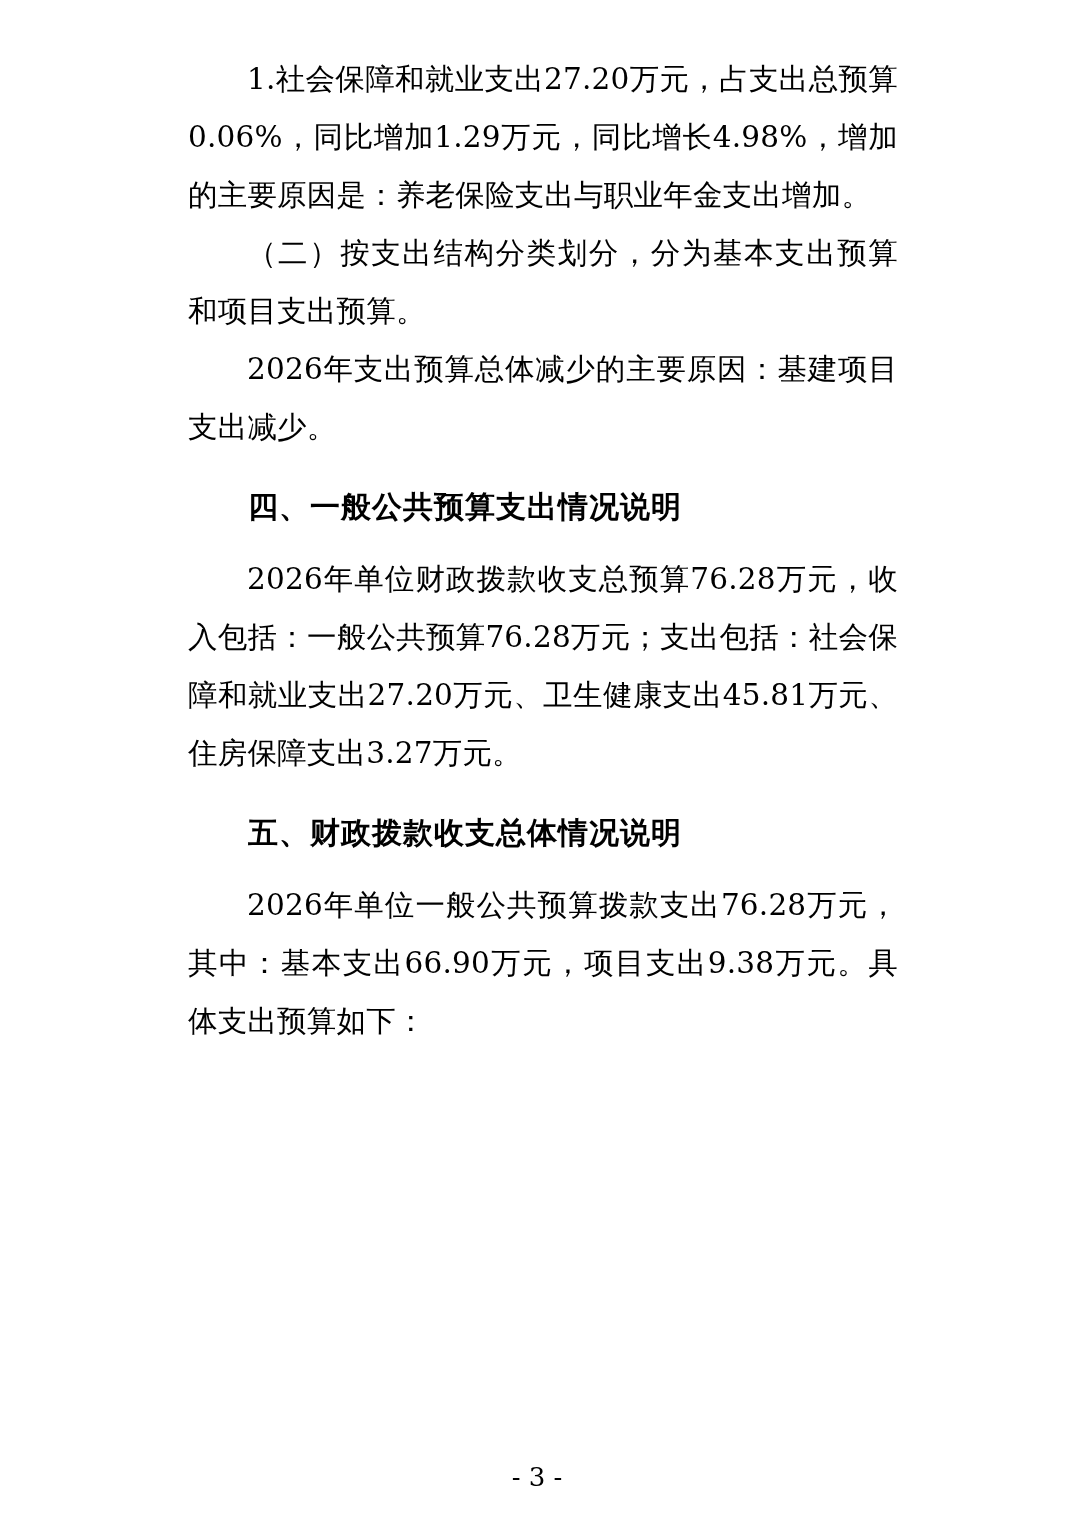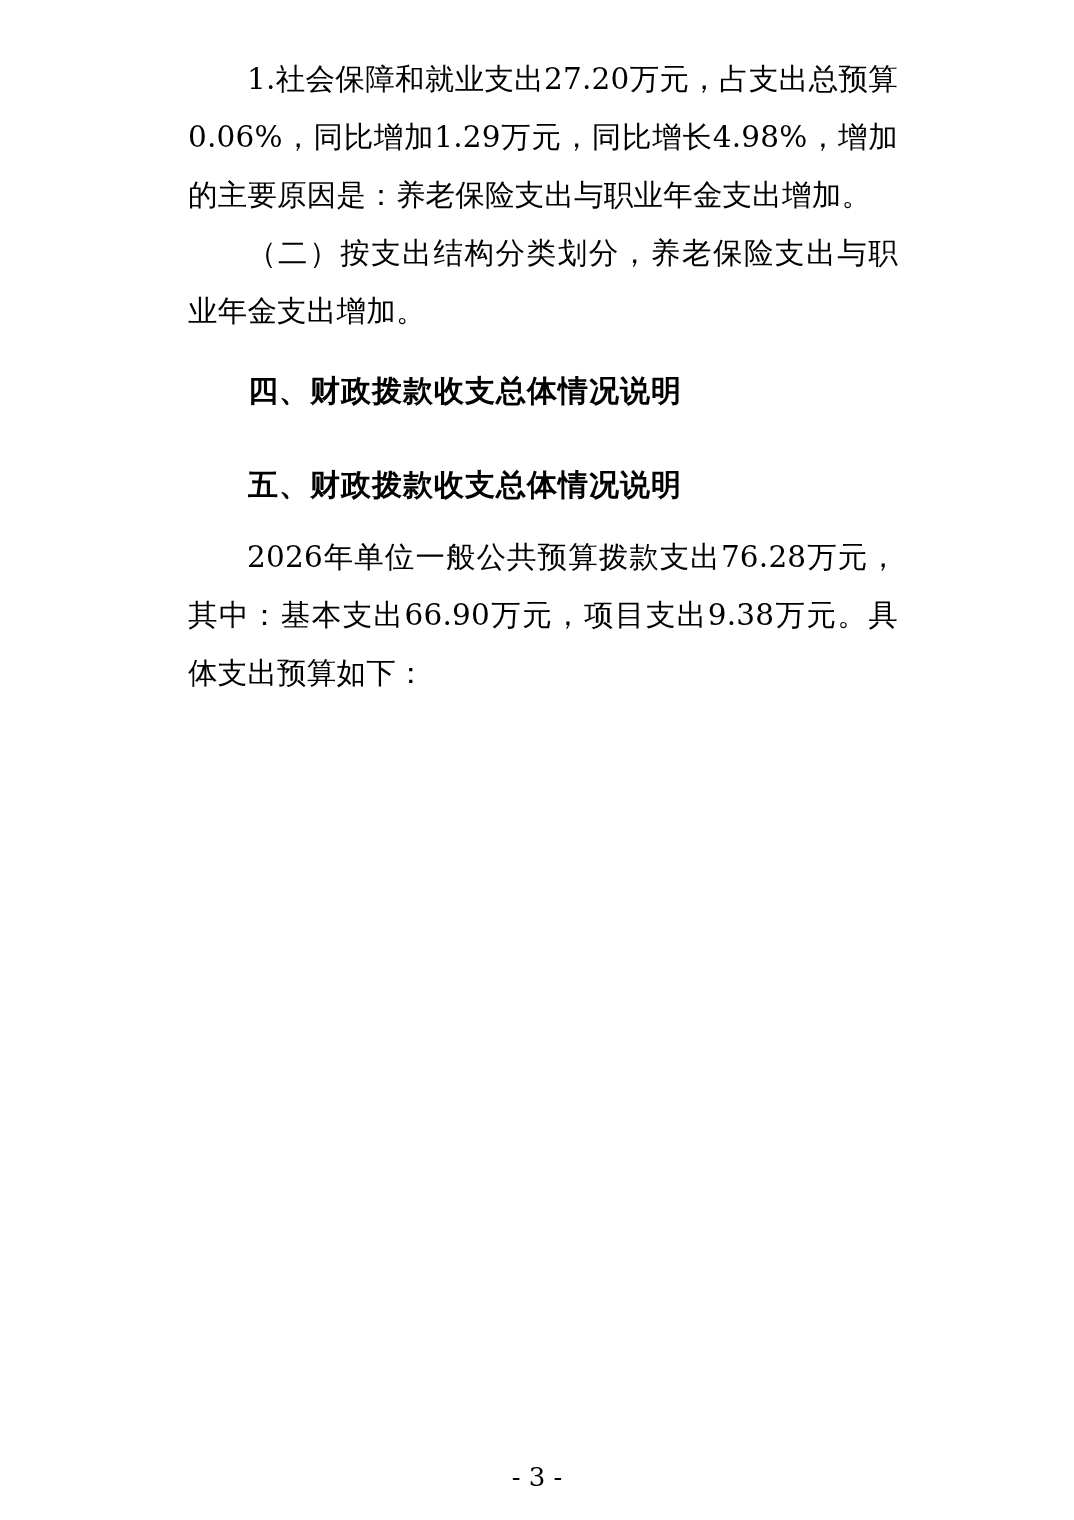--- a/index.html
+++ b/index.html
@@ -51,25 +51,27 @@
     font-size: 26px;
     font-family: "DejaVu Serif", "Liberation Serif", serif;
   }
 </style>
 </head>
 <body>
 
 <div class="page">
 
   <p class="body-text">1.社会保障和就业支出27.20万元，占支出总预算0.06%，同比增加1.29万元，同比增长4.98%，增加的主要原因是：养老保险支出与职业年金支出增加。</p>
-  <p class="body-text">（二）按支出结构分类划分，养老保险支出与职业年金支出增加。</p>
+  <p class="body-text">（二）按支出结构分类划分，分为基本支出预算和项目支出预算。</p>
+  <p class="body-text">2026年支出预算总体减少的主要原因：基建项目支出减少。</p>
 
   <div class="spacer-md"></div>
-  <h2 class="heading">四、财政拨款收支总体情况说明</h2>
+  <h2 class="heading">四、一般公共预算支出情况说明</h2>
   <div class="spacer-sm"></div>
+  <p class="body-text">2026年单位财政拨款收支总预算76.28万元，收入包括：一般公共预算76.28万元；支出包括：社会保障和就业支出27.20万元、卫生健康支出45.81万元、住房保障支出3.27万元。</p>
 
   <div class="spacer-md"></div>
   <h2 class="heading">五、财政拨款收支总体情况说明</h2>
   <div class="spacer-sm"></div>
   <p class="body-text">2026年单位一般公共预算拨款支出76.28万元，其中：基本支出66.90万元，项目支出9.38万元。具体支出预算如下：</p>
 
   <div class="page-number">- 3 -</div>
 </div>
 
 </body></html>

